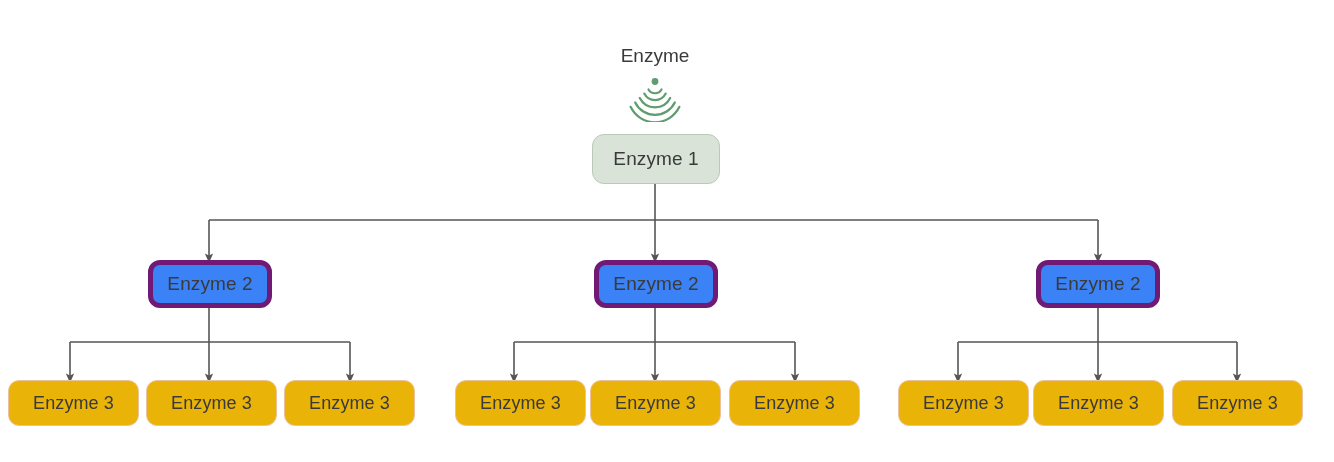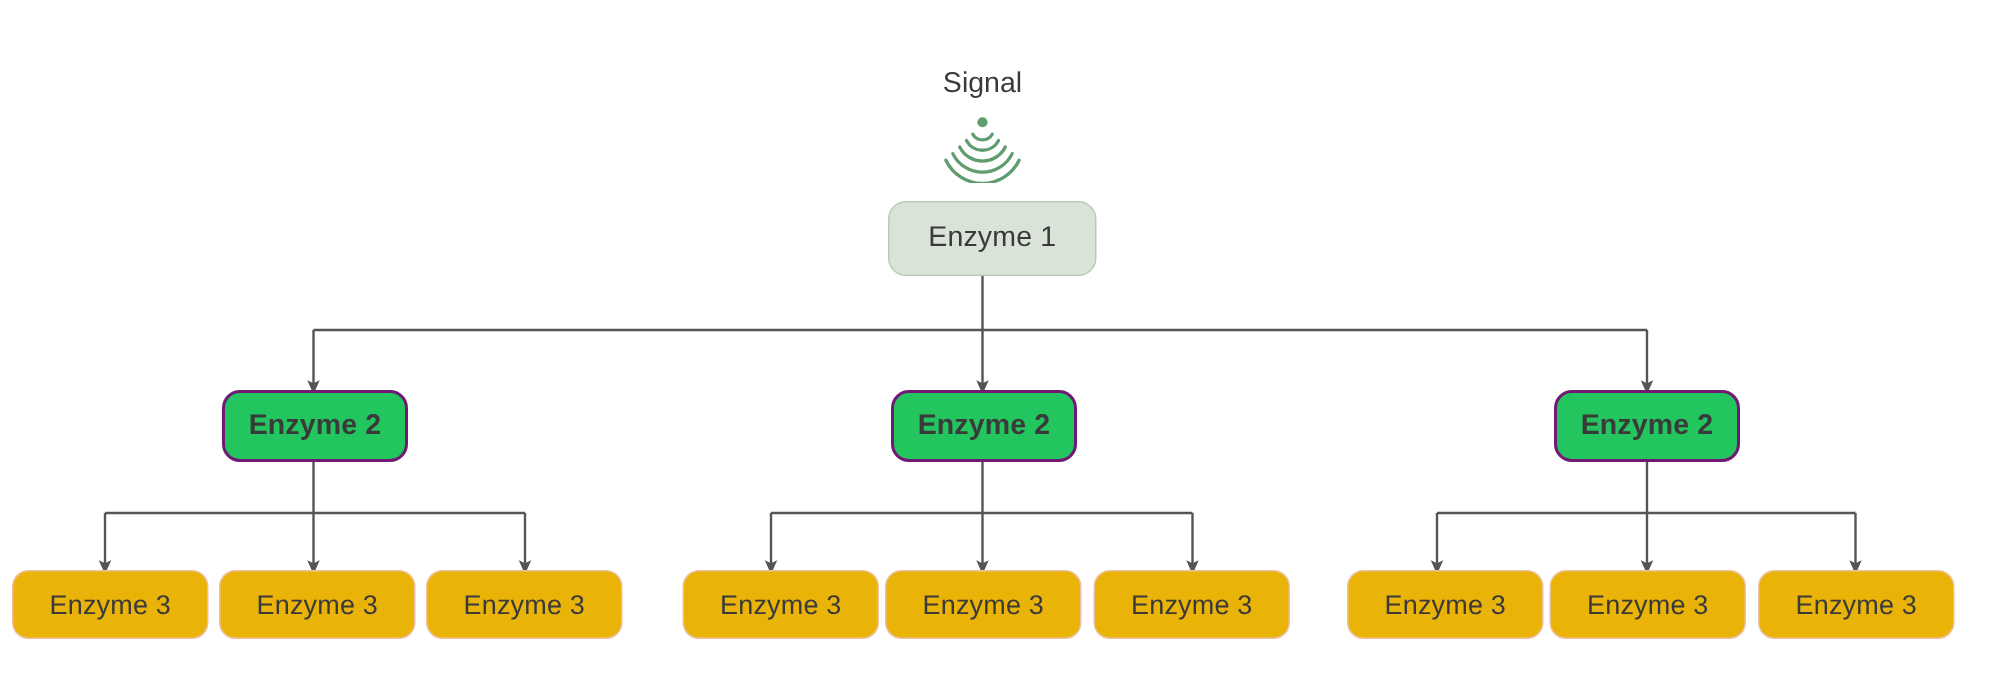--- a/index.html
+++ b/index.html
@@ -35,23 +35,22 @@
     font-size: 19px;
     letter-spacing: 0.1px;
     color: #3a3a3a;
     white-space: nowrap;
   }
   .node.level1 {
     background: #d9e3d8;
     border: 1px solid #b9cbb7;
   }
   .node.level2 {
-    background: #22c55e;
-    border: 2px solid #701a75;
-    font-weight: bold;
+    background: #3b82f6;
+    border: 5px solid #701a75;
   }
   .node.level3 {
     background: #eab308;
     border: 1px solid #edc0a0;
     font-size: 18px;
     border-radius: 11px;
   }
   .signal-label {
     position: absolute;
     font-size: 19px;
@@ -102,24 +101,24 @@
     <svg width="60" height="46" viewBox="0 0 60 46" xmlns="http://www.w3.org/2000/svg">
       <circle cx="30" cy="5.5" r="3.4" fill="#5f9c6e"></circle>
       <path d="M23.5 13.5 A 7.5 7.5 0 0 0 36.5 13.5" fill="none" stroke="#5f9c6e" stroke-width="2.2" stroke-linecap="round"></path>
       <path d="M19.3 17.6 A 12 12 0 0 0 40.7 17.6" fill="none" stroke="#5f9c6e" stroke-width="2.2" stroke-linecap="round"></path>
       <path d="M14.8 22.0 A 17 17 0 0 0 45.2 22.0" fill="none" stroke="#5f9c6e" stroke-width="2.2" stroke-linecap="round"></path>
       <path d="M10.2 26.4 A 22 22 0 0 0 49.8 26.4" fill="none" stroke="#5f9c6e" stroke-width="2.2" stroke-linecap="round"></path>
       <path d="M5.6 30.8 A 27 27 0 0 0 54.4 30.8" fill="none" stroke="#5f9c6e" stroke-width="2.2" stroke-linecap="round"></path>
     </svg>
   </div>
 
-  <div class="signal-label" style="left:605px; top:45px; width:100px;">Signal</div>
+  <div class="signal-label" style="left:605px; top:45px; width:100px;">Enzyme</div>
 
   <div id="nodes">
-      <div class="node level1" style="left: 592px; top: 134px; width: 139px; height: 50px;">Enzyme 1</div>
+      <div class="node level1" style="left: 592px; top: 134px; width: 128px; height: 50px;">Enzyme 1</div>
       <div class="node level2" style="left: 148px; top: 260px; width: 124px; height: 48px;">Enzyme 2</div>
       <div class="node level2" style="left: 594px; top: 260px; width: 124px; height: 48px;">Enzyme 2</div>
       <div class="node level2" style="left: 1036px; top: 260px; width: 124px; height: 48px;">Enzyme 2</div>
       <div class="node level3" style="left: 8px; top: 380px; width: 131px; height: 46px;">Enzyme 3</div>
       <div class="node level3" style="left: 146px; top: 380px; width: 131px; height: 46px;">Enzyme 3</div>
       <div class="node level3" style="left: 284px; top: 380px; width: 131px; height: 46px;">Enzyme 3</div>
       <div class="node level3" style="left: 455px; top: 380px; width: 131px; height: 46px;">Enzyme 3</div>
       <div class="node level3" style="left: 590px; top: 380px; width: 131px; height: 46px;">Enzyme 3</div>
       <div class="node level3" style="left: 729px; top: 380px; width: 131px; height: 46px;">Enzyme 3</div>
       <div class="node level3" style="left: 898px; top: 380px; width: 131px; height: 46px;">Enzyme 3</div>

